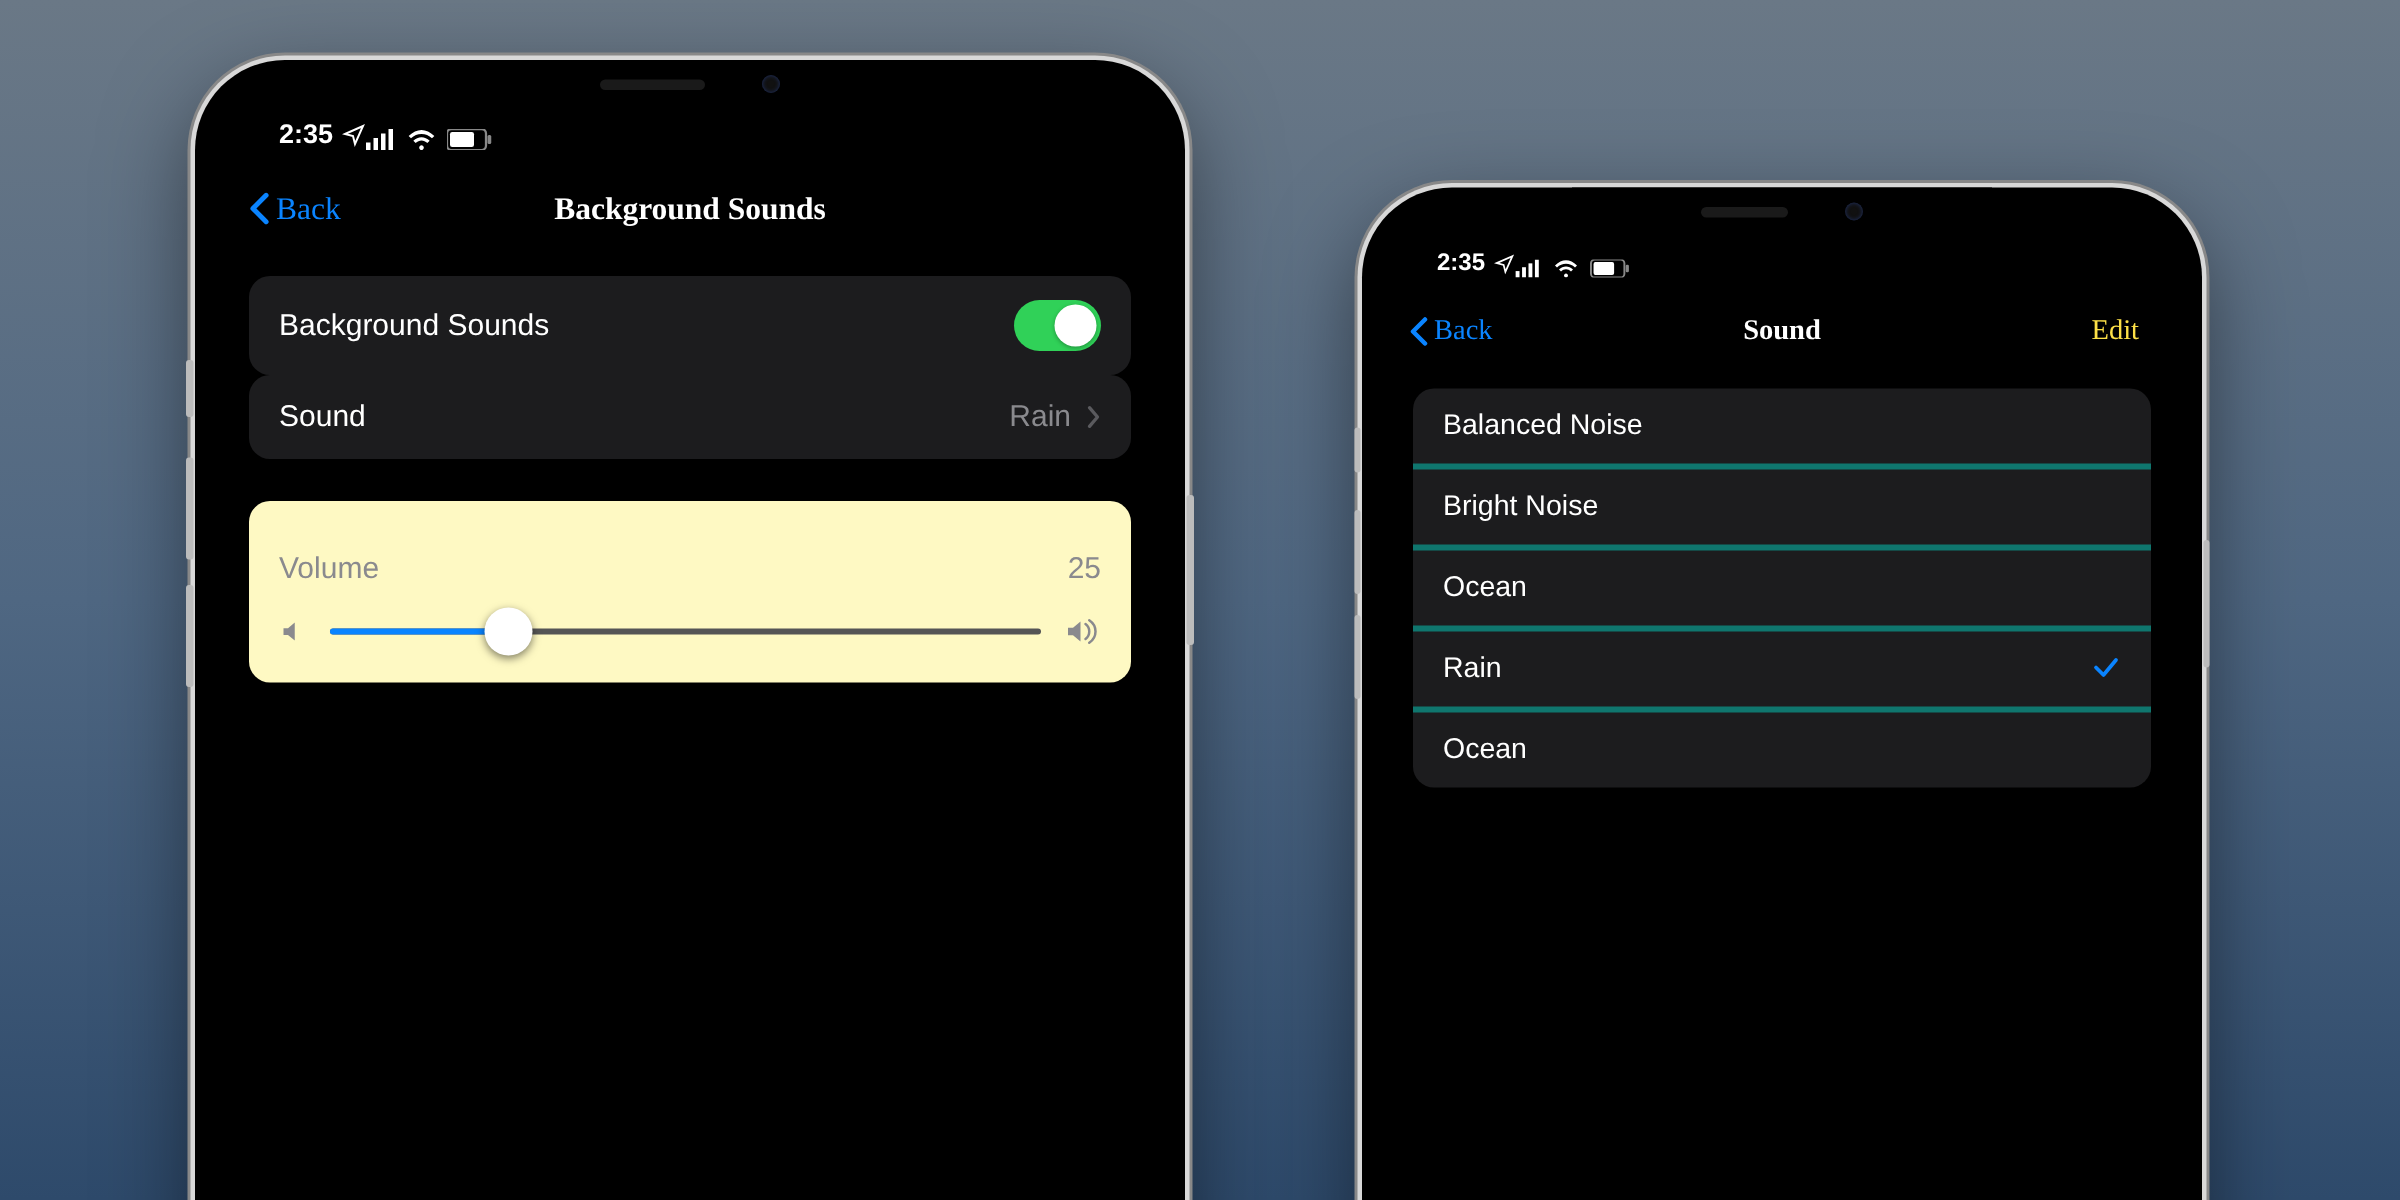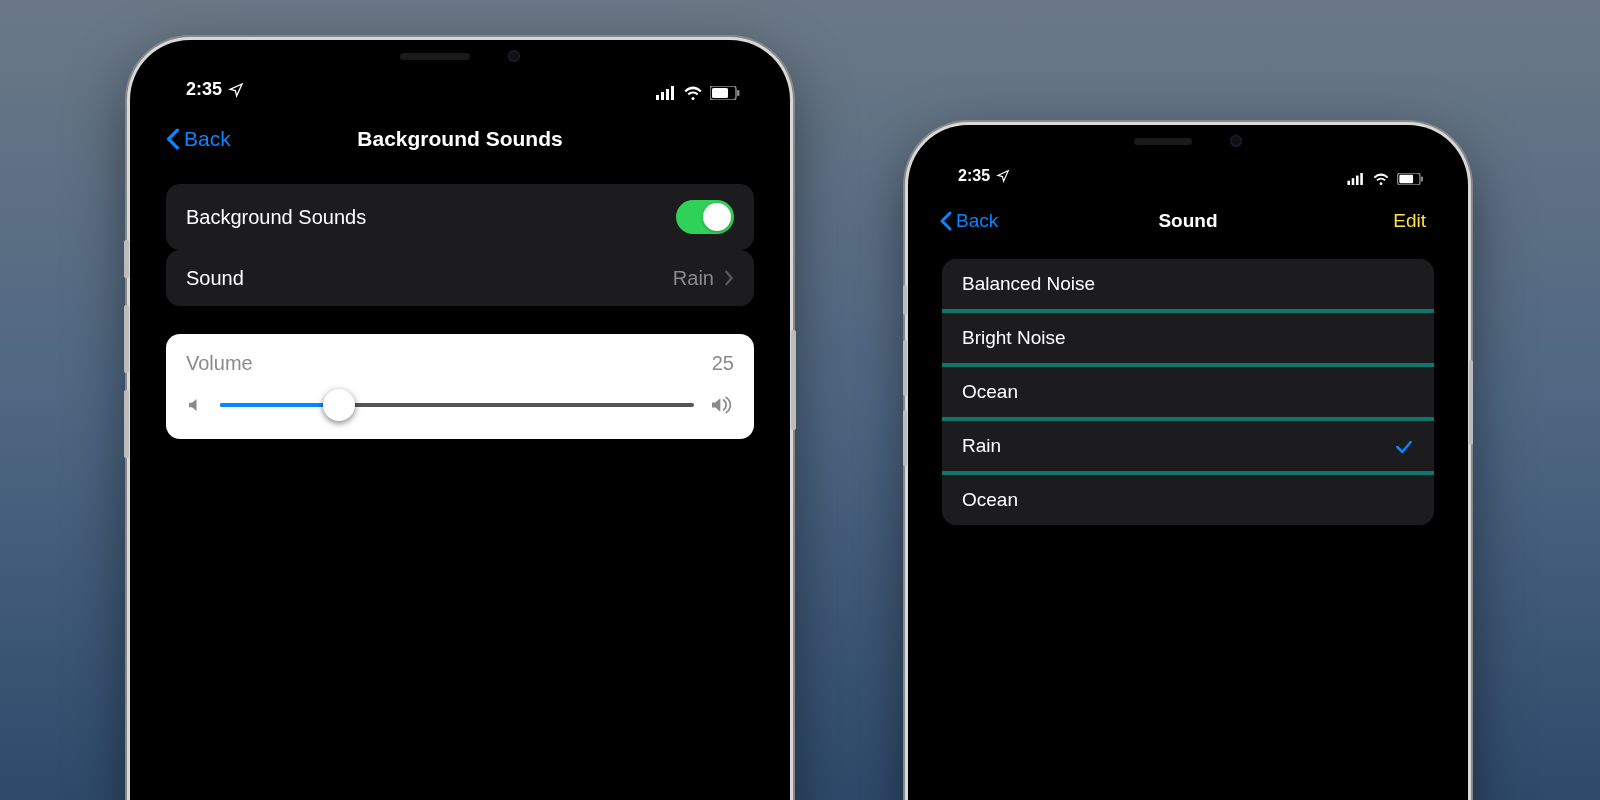--- a/index.html
+++ b/index.html
@@ -50,35 +50,36 @@
     position: absolute;
     inset: 18px;
     background: #000;
     border-radius: 44px;
     overflow: hidden;
     color: #fff;
   }
   .status-bar {
     height: 44px;
     display: flex;
-    justify-content: space-between;
+    justify-content: flex-start;
     align-items: flex-end;
     padding: 0 28px 2px 28px;
     font-size: 18px;
     font-weight: 600;
   }
   .status-left { display:flex; align-items:center; gap:6px; padding-left:10px;}
   .status-right { display:flex; align-items:center; gap:7px; padding-right:4px;}
   .nav-bar {
     height: 54px;
     display: flex;
     align-items: center;
     justify-content: center;
     position: relative;
     margin-top: 10px;
+    font-family: Liberation Serif, serif;
   }
   .nav-back {
     position: absolute;
     left: 18px;
     display: flex;
     align-items: center;
     color: #0a84ff;
     font-size: 21px;
     gap: 4px;
   }
@@ -118,42 +119,42 @@
   .toggle {
     width: 58px; height: 34px; border-radius: 17px;
     background: #30d158; position: relative;
   }
   .toggle::after {
     content:""; position:absolute; right:3px; top:3px;
     width:28px; height:28px; background:#fff; border-radius:50%;
     box-shadow: 0 1px 3px rgba(0,0,0,0.3);
   }
   .slider-group {
-    background: #ffffff;
+    background: #fef9c3;
     border-radius: 14px;
-    padding: 18px 20px 24px 20px;
+    padding: 34px 20px 24px 20px;
     margin-top: 28px;
   }
   .slider-head { display:flex; justify-content:space-between; color:#8a8a8e; font-size:20px; margin-bottom:20px;}
   .slider-row { display:flex; align-items:center; gap:16px; }
   .track {
     flex:1; height:4px; background:#555; border-radius:2px; position:relative;
   }
   .track-fill {
     position:absolute; left:0; top:0; bottom:0;
     background:#0a84ff; border-radius:2px;
   }
   .thumb {
     position:absolute; top:50%; transform:translate(-50%,-50%);
     width:32px; height:32px; background:#fff; border-radius:50%;
     box-shadow:0 2px 6px rgba(0,0,0,0.5);
   }
   .chevron { color:#5a5a5e; }
   .list-row {
-    display:flex; align-items:flex-end; justify-content:space-between;
+    display:flex; align-items:flex-start; justify-content:space-between;
     padding: 14px 20px; font-size:19px; color:#fff;
   }
   .list-row + .list-row { border-top:4px solid #0f766e; }
   .side-btn {
     position:absolute; background:#bcbcbc; border-radius:2px;
   }
   svg { display:block; }
 </style>
 </head>
 <body>

